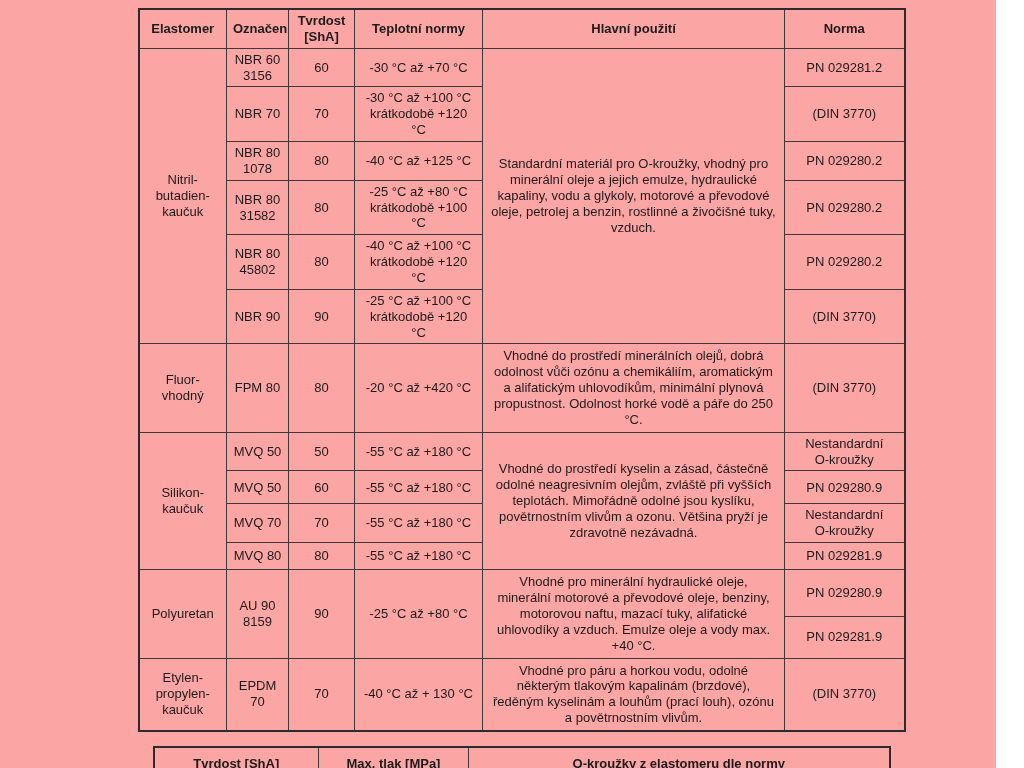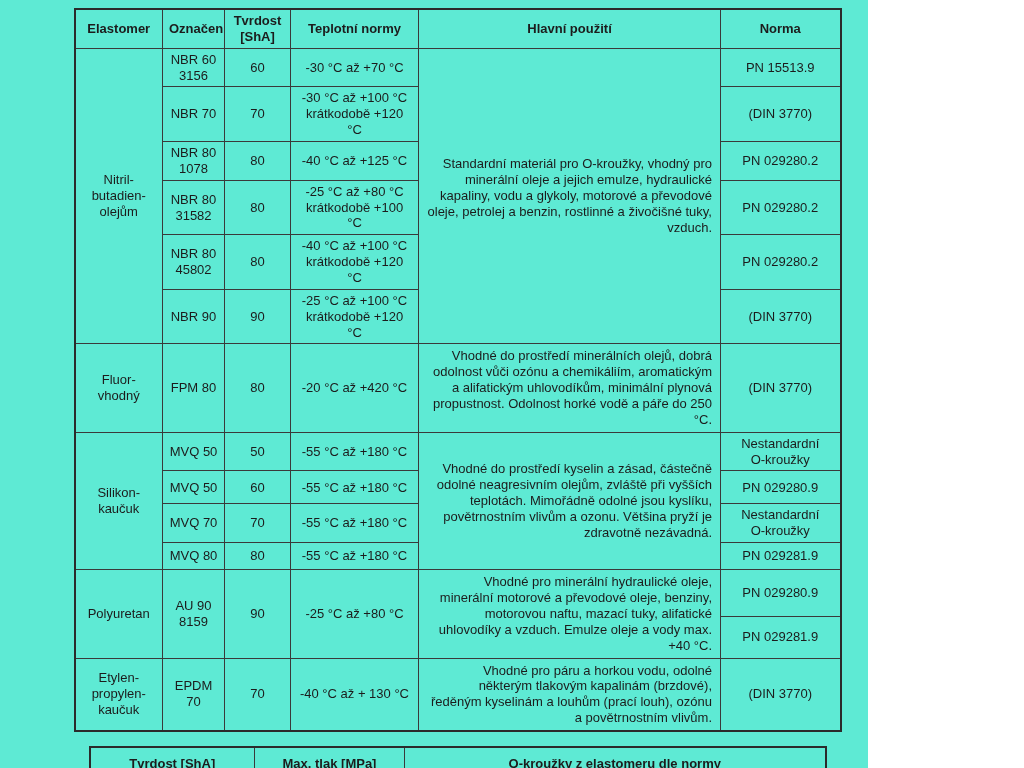--- a/index.html
+++ b/index.html
@@ -3,23 +3,23 @@
 <meta charset="utf-8">
 <style>
   * { box-sizing: border-box; }
   html, body { margin: 0; padding: 0; }
   body {
     background: #ffffff;
     font-family: "Liberation Sans", sans-serif;
     color: #1c1c1c;
   }
   .page {
-    width: 868px;
+    width: 996px;
     height: 768px;
-    background: #5eead4;
+    background: #fca5a5;
     padding-top: 8px;
     overflow: hidden;
     padding-left: 47px;
   }
   table {
     border-collapse: collapse;
     margin: 0 auto;
     table-layout: fixed;
     border: 2px solid #2b2b2b;
   }
@@ -27,21 +27,21 @@
     border: 1px solid #3a3a3a;
     font-size: 13px;
     line-height: 1.22;
     padding: 3px 6px;
     text-align: center;
     vertical-align: middle;
     white-space: pre-line;
     overflow: hidden;
   }
   th { font-weight: bold; }
-  td.left { text-align: right; }
+  td.left { text-align: center; }
   .t1 { width: 766px; }
   .t2 { width: 736px; margin-top: 14px; }
   .t2 thead th { border-bottom: 2px solid #2b2b2b; }
   .pouziti { padding: 4px 8px; }
 </style>
 </head>
 <body>
 
 <div class="page">
 
@@ -63,27 +63,27 @@
         <th>Teplotní normy</th>
         <th>Hlavní použití</th>
         <th>Norma</th>
       </tr>
     </thead>
     <tbody>
 
       <tr style="height:32px">
         <td rowspan="6">Nitril-
 butadien-
-olejům</td>
+kaučuk</td>
         <td>NBR 60
 3156</td>
         <td>60</td>
         <td>-30 °C až +70 °C</td>
         <td rowspan="6" class="left pouziti">Standardní materiál pro O-kroužky, vhodný pro minerální oleje a jejich emulze, hydraulické kapaliny, vodu a glykoly, motorové a převodové oleje, petrolej a benzin, rostlinné a živočišné tuky, vzduch.</td>
-        <td>PN 15513.9</td>
+        <td>PN 029281.2</td>
       </tr>
       <tr style="height:32px">
         <td>NBR 70</td>
         <td>70</td>
         <td>-30 °C až +100 °C
 krátkodobě +120 °C</td>
         <td>(DIN 3770)</td>
       </tr>
       <tr style="height:32px">
         <td>NBR 80

